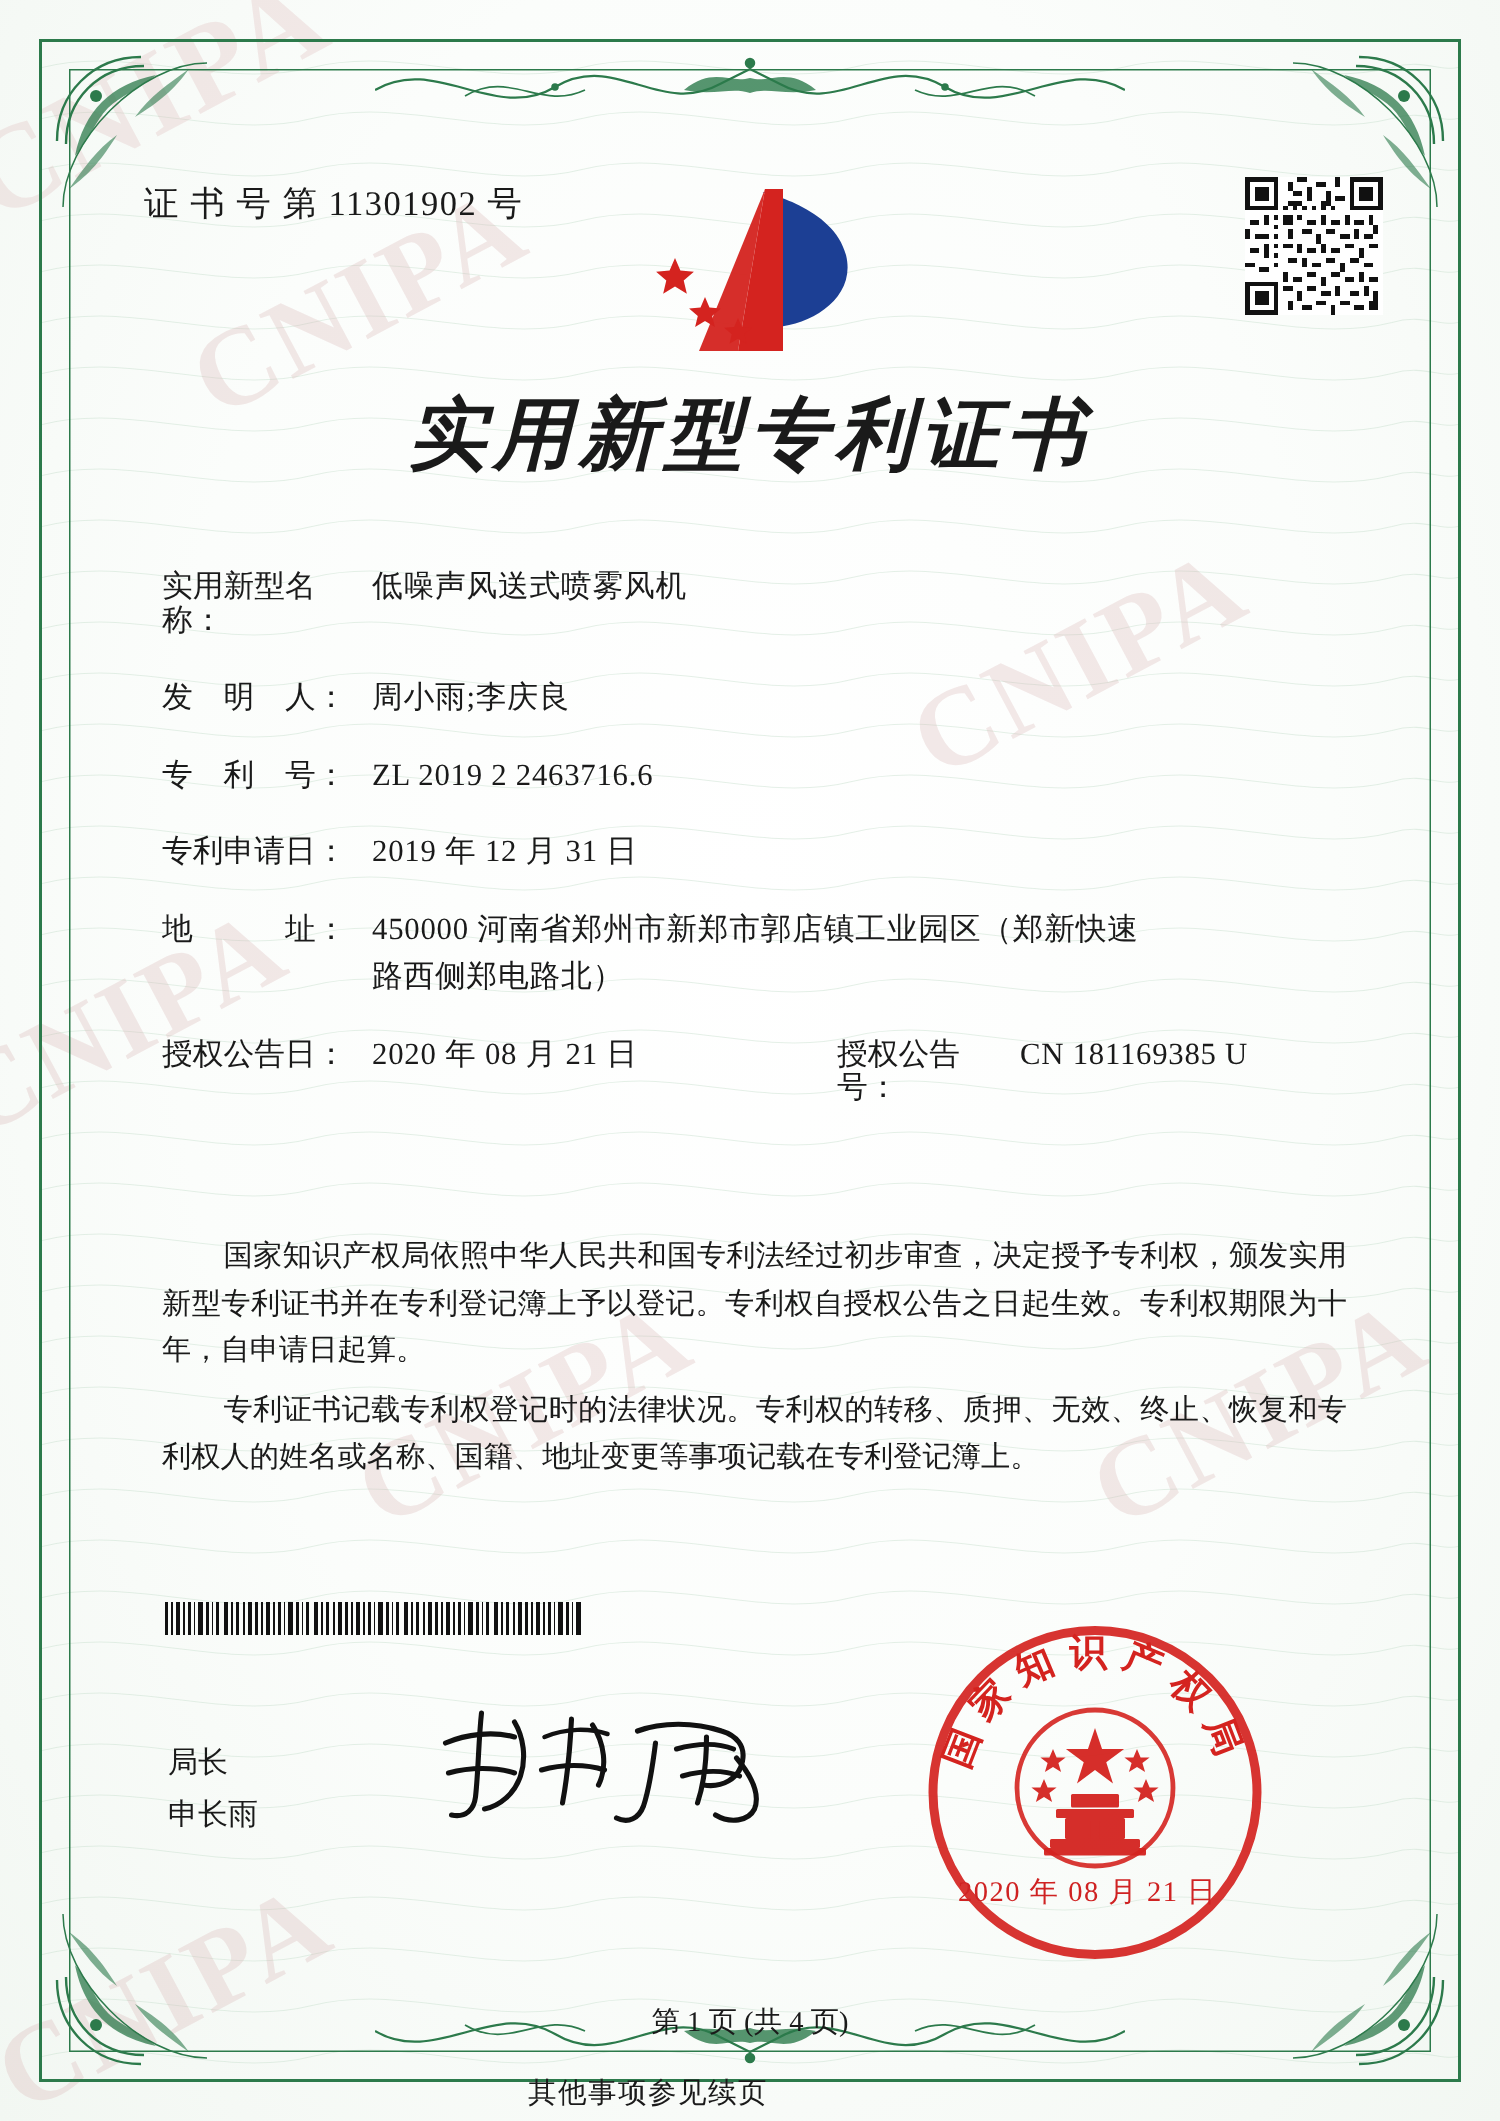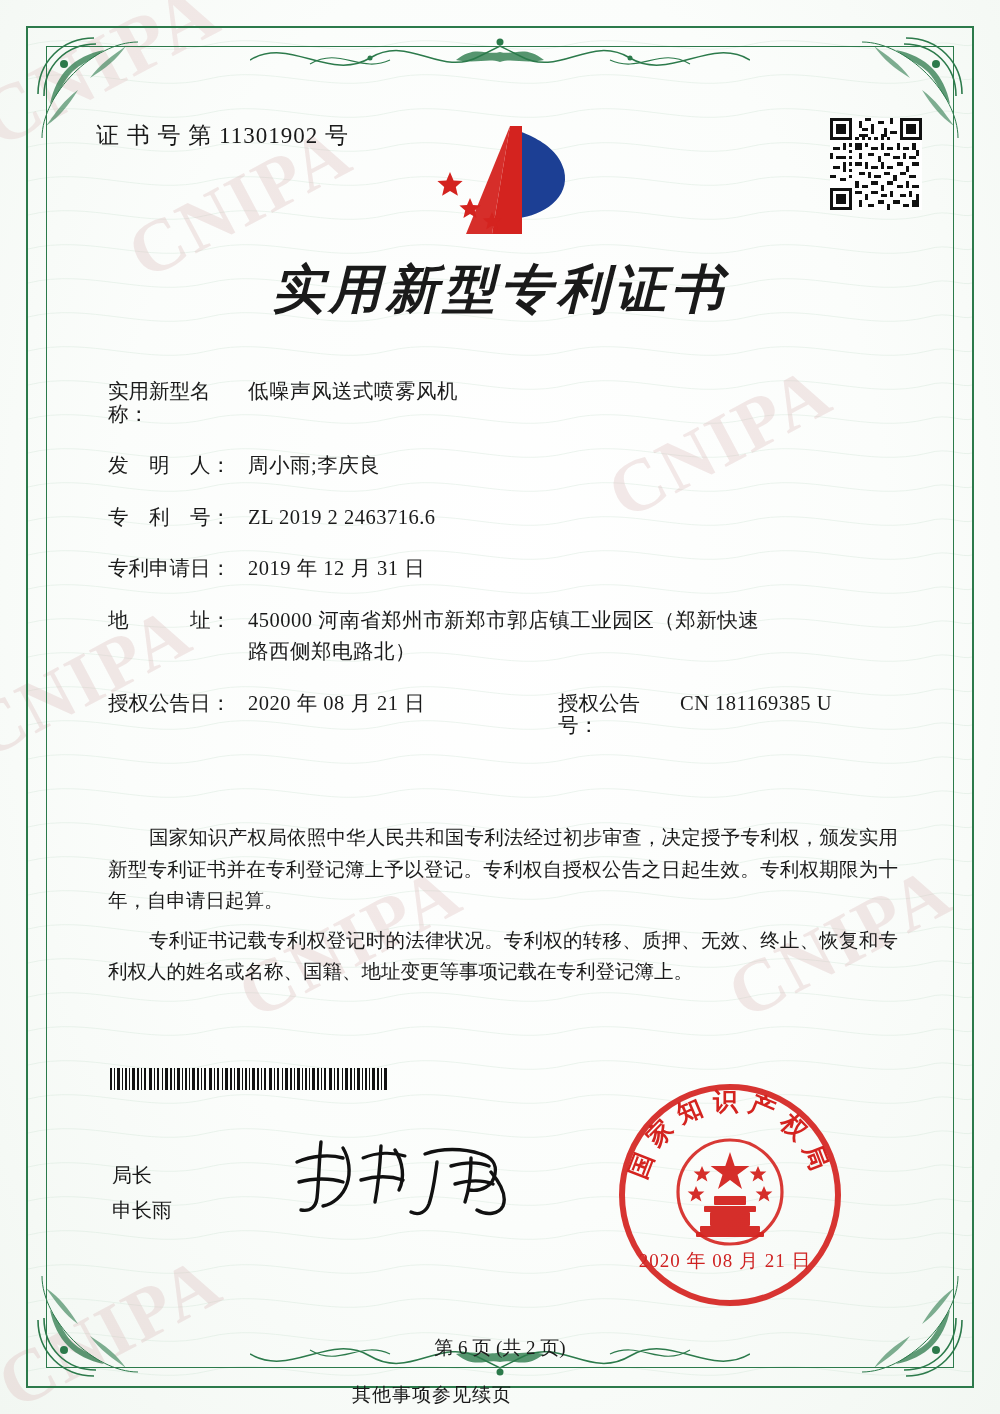--- a/index.html
+++ b/index.html
@@ -612,16 +612,16 @@
         <rect x="8" y="22" width="6" height="12"></rect>
       </g>
     </g>
 
     <text font-family="'Liberation Serif', serif" font-size="25" font-weight="bold" fill="#d4231f" letter-spacing="9">
       <textPath href="#sealArc" startOffset="50%" text-anchor="middle">国家知识产权局</textPath>
     </text>
   </svg>
   <div class="seal-date">2020 年 08 月 21 日</div>
 
-  <div class="page-no">第 6 页 (共 2 页)</div>
+  <div class="page-no">第 1 页 (共 4 页)</div>
 </div>
 
 <div class="footnote">其他事项参见续页</div>
 
 </body></html>

